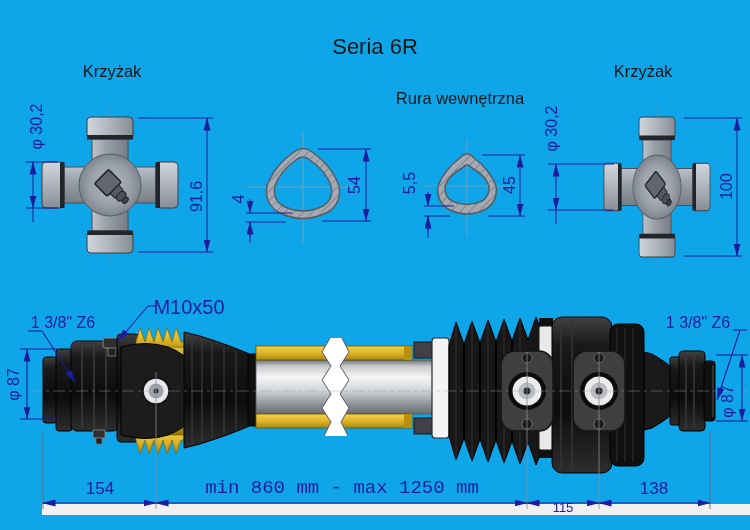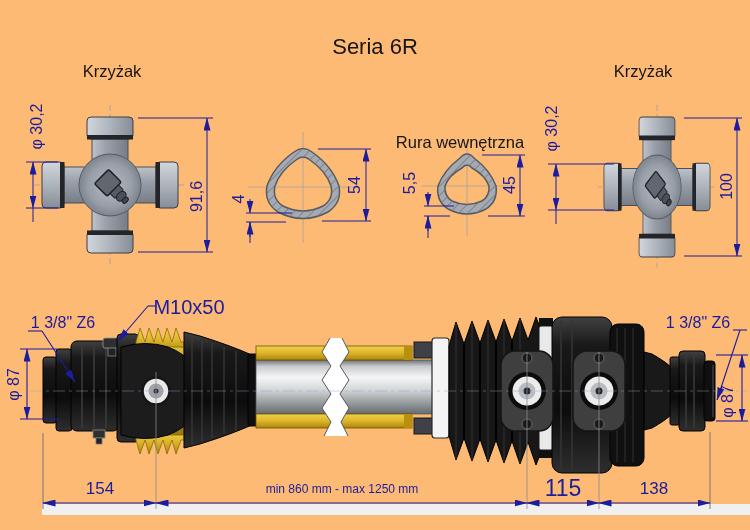--- a/index.html
+++ b/index.html
@@ -1,17 +1,17 @@
 <!DOCTYPE html>
 <html><head>
 <meta charset="utf-8">
 <style>
   html,body { margin:0; padding:0; background:#ffffff; }
   #stage {
-    position:relative; width:750px; height:530px; background:#fdba74;
+    position:relative; width:750px; height:530px; background:#0ea5e9;
     overflow:hidden; font-family:"Liberation Sans", sans-serif;
   }
   #drawing { position:absolute; left:0; top:0; }
   .lbl {
     position:absolute; display:flex; align-items:center; justify-content:center;
     white-space:nowrap; color:#151515; font-family:"Liberation Sans", sans-serif;
     line-height:1;
   }
   .dim { color:#1c1c9e; }
   .rot { transform:rotate(-90deg); }
@@ -294,34 +294,34 @@
     <line x1="148" y1="306" x2="118" y2="341" marker-end="url(#arr)"></line>
 
     <polyline points="733,330 747,330"></polyline>
     <line x1="740" y1="330" x2="717" y2="400" marker-end="url(#arr)"></line>
   </g>
 </svg>
 
 <div class="lbl" style="left:275px;top:34px;width:200px;height:26px;font-size:22px;">Seria 6R</div>
 <div class="lbl" style="left:52px;top:62px;width:120px;height:19px;font-size:16.5px;">Krzyżak</div>
 <div class="lbl" style="left:583px;top:62px;width:120px;height:19px;font-size:16.5px;">Krzyżak</div>
-<div class="lbl" style="left:370px;top:89px;width:180px;height:19px;font-size:16.5px;margin-top:44px;">Rura wewnętrzna</div>
+<div class="lbl" style="left:370px;top:89px;width:180px;height:19px;font-size:16.5px;">Rura wewnętrzna</div>
 
 <div class="lbl dim rot" style="left:-1px;top:118px;width:74px;height:17px;font-size:16px;">φ 30,2</div>
 <div class="lbl dim rot" style="left:169px;top:188px;width:54px;height:17px;font-size:16px;">91,6</div>
 <div class="lbl dim rot" style="left:229px;top:191px;width:20px;height:16px;font-size:16px;">4</div>
 <div class="lbl dim rot" style="left:337px;top:177px;width:36px;height:16px;font-size:16px;">54</div>
 <div class="lbl dim rot" style="left:392px;top:175px;width:36px;height:16px;font-size:16px;">5,5</div>
 <div class="lbl dim rot" style="left:492px;top:177px;width:36px;height:16px;font-size:16px;">45</div>
 <div class="lbl dim rot" style="left:514px;top:120px;width:74px;height:17px;font-size:16px;">φ 30,2</div>
 <div class="lbl dim rot" style="left:704px;top:178px;width:44px;height:17px;font-size:16px;">100</div>
 <div class="lbl dim rot" style="left:-16px;top:376px;width:58px;height:17px;font-size:16px;">φ 87</div>
 <div class="lbl dim rot" style="left:698px;top:393px;width:58px;height:17px;font-size:16px;">φ 87</div>
 
 <div class="lbl dim" style="left:27px;top:314px;width:72px;height:17px;font-size:16px;">1 3/8" Z6</div>
 <div class="lbl dim" style="left:156px;top:298px;width:66px;height:17px;font-size:20px;">M10x50</div>
 <div class="lbl dim" style="left:662px;top:314px;width:72px;height:17px;font-size:16px;">1 3/8" Z6</div>
 <div class="lbl dim" style="left:60px;top:480px;width:80px;height:17px;font-size:17px;">154</div>
-<div class="lbl dim" style="left:222px;top:480px;width:240px;height:17px;font-size:12px;">min 860 mm - max 1250 mm</div>
-<div class="lbl dim" style="left:523px;top:480px;width:80px;height:17px;font-size:23px;">115</div>
+<div class="lbl dim" style="left:222px;top:480px;width:240px;height:17px;font-size:19px;font-family:Liberation Mono, monospace;">min 860 mm - max 1250 mm</div>
+<div class="lbl dim" style="left:523px;top:499px;width:80px;height:17px;font-size:13px;">115</div>
 <div class="lbl dim" style="left:614px;top:480px;width:80px;height:17px;font-size:17px;">138</div>
 
 </div>
 
 </body></html>

